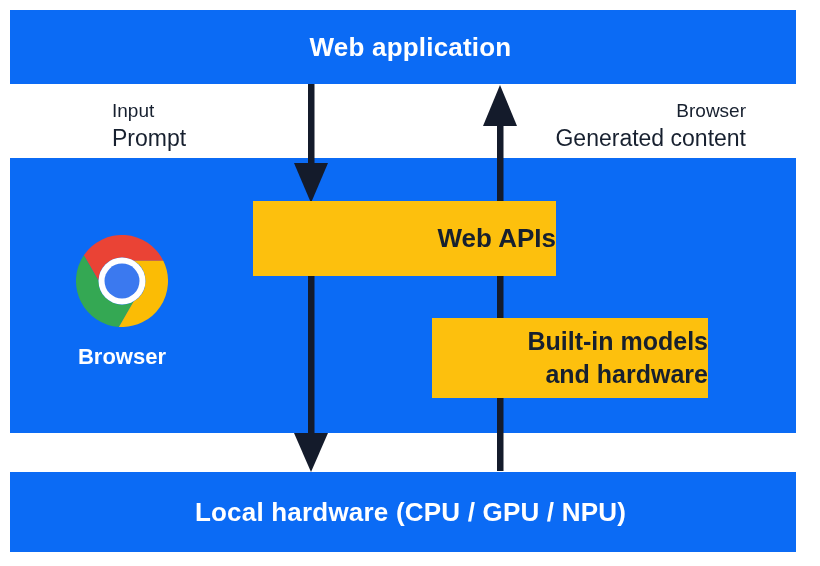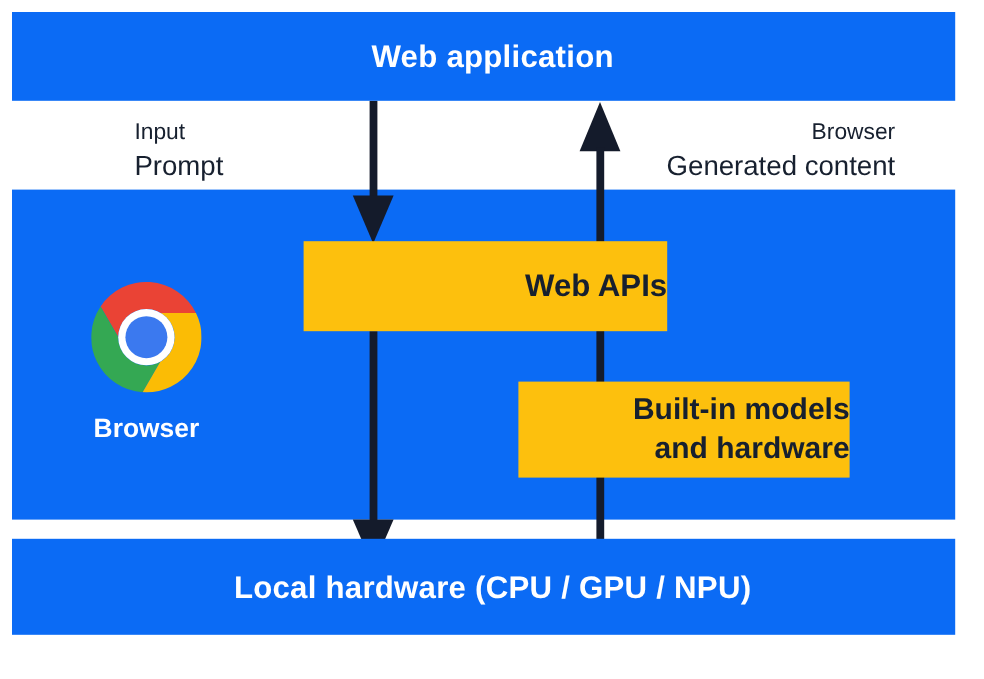--- a/index.html
+++ b/index.html
@@ -19,21 +19,21 @@
     position: absolute;
     left: 10px;
     width: 801px;
     background: #0b6bf5;
     display: flex;
     align-items: center;
     justify-content: center;
     z-index: 3;
   }
   .bar-top { top: 10px; height: 74px; }
-  .bar-bottom { top: 449px; height: 80px; }
+  .bar-bottom { top: 472px; height: 80px; }
   .bar-label {
     color: #ffffff;
     font-size: 26px;
     font-weight: 700;
     letter-spacing: 0.2px;
     white-space: nowrap;
   }
   .panel {
     position: absolute;
     left: 10px;

